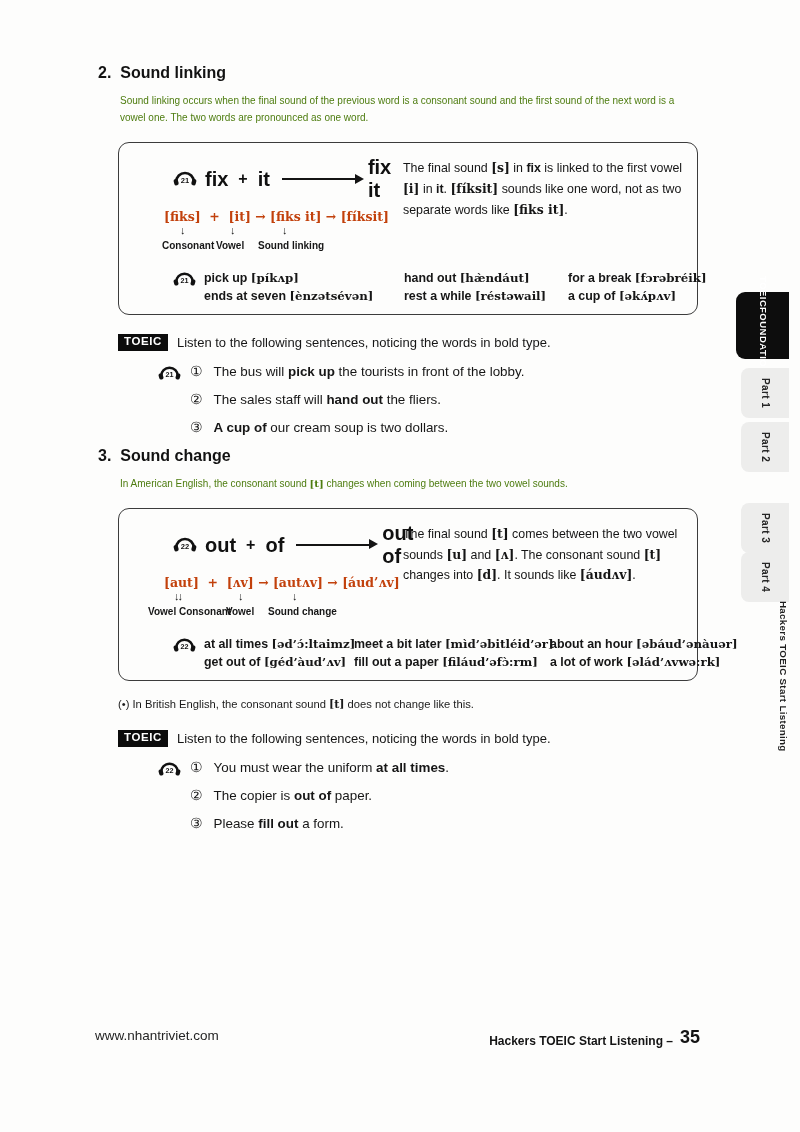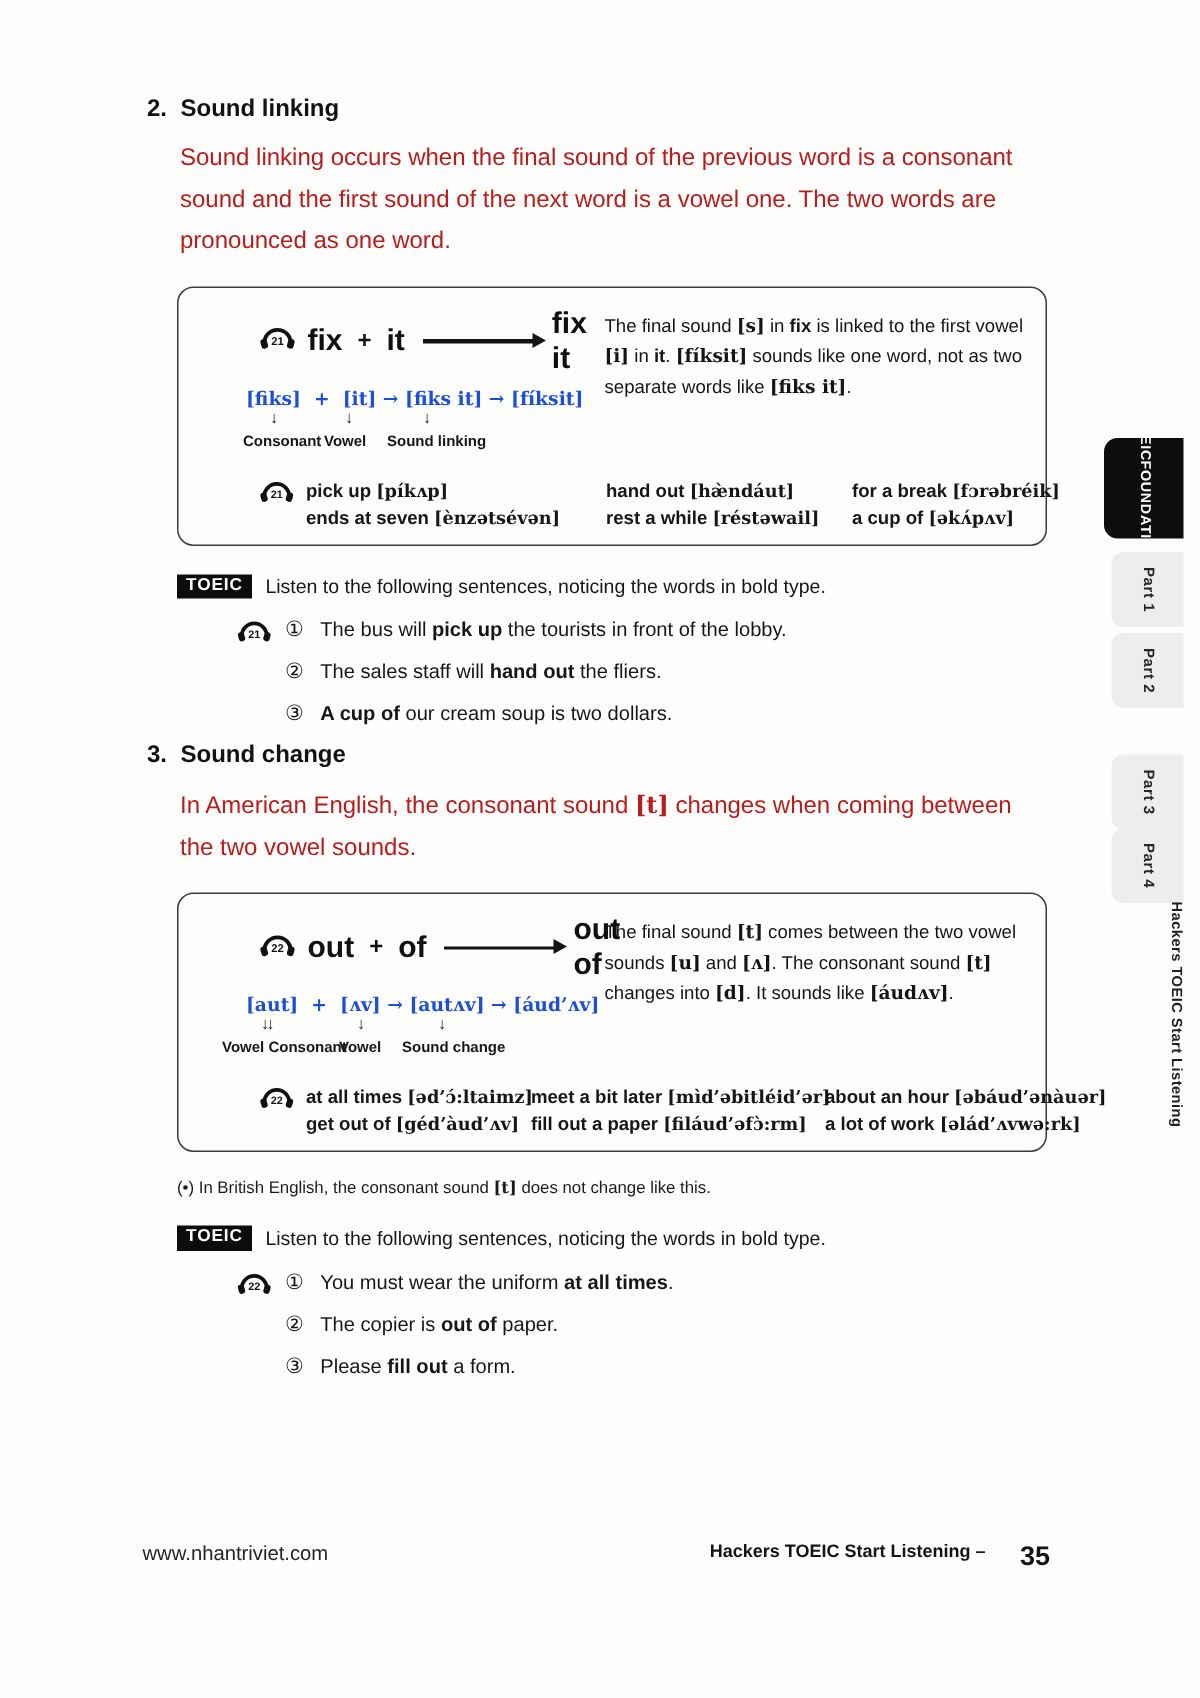--- a/index.html
+++ b/index.html
@@ -1,30 +1,30 @@
 <!DOCTYPE html>
 <html><head>
 <meta charset="utf-8">
 <style>
   html,body{margin:0;padding:0;}
   body{background:#e9e9e9;font-family:"Liberation Sans", sans-serif;}
   .page{position:relative;width:800px;height:1132px;background:#fdfdfc;color:#161616;overflow:hidden;margin:0 auto;}
   .content{padding:64px 100px 0 98px;}
 
   h2.sec{display:flex;gap:9px;font-size:16px;font-weight:700;margin:0;color:#121212;}
-  p.intro{margin:10px 0 0 22px;width:578px;font-size:16px;line-height:1.72;color:#b91c1c;}
+  p.intro{margin:10px 0 0 22px;width:578px;font-size:10px;line-height:1.72;color:#4d7c0f;}
 
   .exbox{margin:16px 0 0 20px;width:580px;border:1.6px solid #3c3c3c;border-radius:11px;padding:13px 8px 11px 14px;box-sizing:border-box;}
   .box-top{display:flex;}
   .formula-col{width:268px;flex-shrink:0;}
   .big-line{display:flex;align-items:center;gap:8px;font-size:20px;font-weight:700;color:#101010;}
   .big-line .plus{font-size:16px;margin:0 2px;}
   .long-arrow{position:relative;width:74px;height:2.2px;background:#141414;margin:0 4px;flex-shrink:0;}
   .long-arrow::after{content:"";position:absolute;right:-8px;top:-4.6px;width:0;height:0;border-left:9px solid #141414;border-top:5.5px solid transparent;border-bottom:5.5px solid transparent;}
-  .phon-line{margin:7px 0 0 31px;font-family:"DejaVu Serif", serif;font-weight:700;font-size:12.5px;white-space:pre;color:#1d4ed8;}
+  .phon-line{margin:7px 0 0 31px;font-family:"DejaVu Serif", serif;font-weight:700;font-size:12.5px;white-space:pre;color:#c2410c;}
   .marks{position:relative;height:34px;margin-left:31px;font-size:10px;font-weight:700;}
   .marks .dn{position:absolute;top:0;font-size:11px;letter-spacing:-2px;}
   .marks .lb{position:absolute;top:16px;white-space:nowrap;}
   .expl-col{flex:1;font-size:12.4px;line-height:1.58;padding-top:2px;padding-left:2px;color:#151515;}
 
   .pairs-row{display:flex;margin-top:13px;align-items:flex-start;}
   .pairs-grid{flex:1;display:grid;margin-left:8px;row-gap:4px;font-size:12.4px;font-weight:700;}
   .grid-a{grid-template-columns:200px 164px 1fr;}
   .grid-b{grid-template-columns:150px 196px 1fr;}
   .pair{white-space:nowrap;}
@@ -50,21 +50,21 @@
 
   
   .sidebar{position:absolute;top:0;right:0;width:70px;height:100%;}
   .tab-black{position:absolute;top:292px;right:11px;width:53px;height:67px;background:#0d0d0d;color:#fff;border-radius:9px 0 0 9px;writing-mode:vertical-rl;display:flex;align-items:center;justify-content:center;font-size:9.5px;font-weight:700;letter-spacing:.5px;line-height:1.9;text-align:center;}
   .tab-black div{margin:0 1px;}
   .tab-part{position:absolute;right:11px;width:48px;height:50px;background:#ededec;border-radius:8px 0 0 8px;writing-mode:vertical-rl;display:flex;align-items:center;justify-content:center;font-size:10px;font-weight:700;color:#262626;letter-spacing:.4px;}
   .tp1{top:368px;}.tp2{top:422px;}.tp3{top:503px;}.tp4{top:552px;}
   .tab-title{position:absolute;right:11px;top:601px;width:48px;writing-mode:vertical-rl;display:flex;justify-content:center;font-size:9.8px;font-weight:700;color:#1e1e1e;letter-spacing:.3px;white-space:nowrap;}
 
   .footer-site{position:absolute;left:95px;top:1028px;font-size:13.5px;color:#242424;}
-  .footer-right{position:absolute;right:100px;top:1027px;font-size:12px;font-weight:700;color:#141414;display:flex;align-items:flex-start;gap:23px;}
+  .footer-right{position:absolute;right:100px;top:1027px;font-size:12px;font-weight:700;color:#141414;display:flex;align-items:flex-end;gap:7px;}
   .footer-right .pgnum{font-size:18px;}
 </style>
 </head>
 <body>
 
 <div class="page">
   <div class="content">
 
     <h2 class="sec">
       <span>2.</span>

